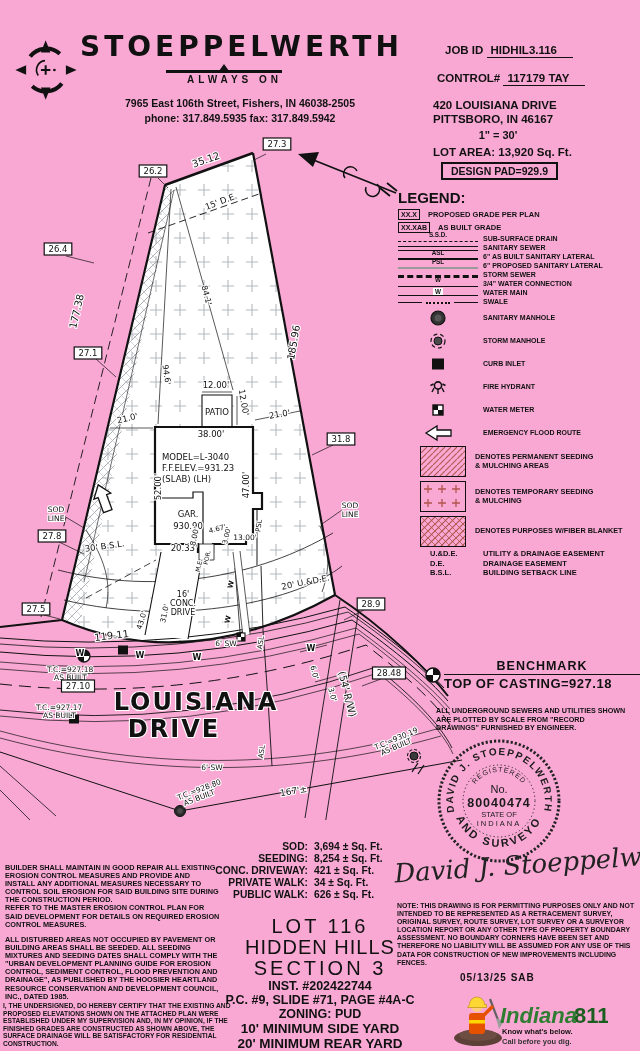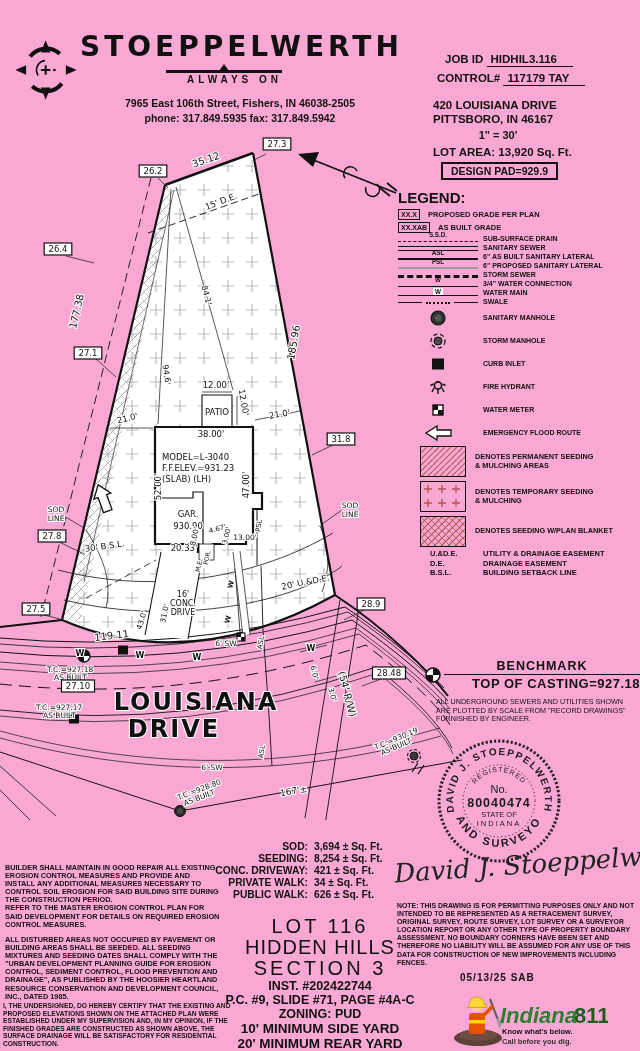--- a/index.html
+++ b/index.html
@@ -8,21 +8,21 @@
 .abs{position:absolute}
 
 #brand{left:80px;top:30px;font-size:28px;font-weight:600;letter-spacing:4px;white-space:nowrap;font-family:"DejaVu Sans",sans-serif}
 #brand-rule{left:166px;top:70px;width:116px;height:2.5px;background:#111}
 #brand-tri{left:219px;top:64px;width:0;height:0;border-left:5px solid transparent;border-right:5px solid transparent;border-bottom:7px solid #111}
 #tagline{left:166px;top:74px;width:116px;text-align:right;font-size:10px;font-weight:700;letter-spacing:4px}
 #addr1{left:110px;top:97px;width:260px;text-align:center;font-size:10.5px;font-weight:600}
 #addr2{left:110px;top:112px;width:260px;text-align:center;font-size:10.5px;font-weight:600}
 
 .jrow{font-weight:700;white-space:nowrap}
-#jobid{left:445px;top:53px;font-size:11.5px}
+#jobid{left:445px;top:44px;font-size:11.5px}
 #control{left:437px;top:72px;font-size:11.5px}
 .uval{border-bottom:1.6px solid #111;padding:0 16px 1px 4px}
 #siteaddr1{left:433px;top:99px;font-size:11.5px;font-weight:700}
 #siteaddr2{left:433px;top:113px;font-size:11.5px;font-weight:700}
 #scale{left:433px;top:129px;width:130px;text-align:center;font-size:11px;font-weight:700}
 #lotarea{left:433px;top:146px;font-size:11.5px;font-weight:700}
 #designpad{left:441px;top:162px;border:2px solid #111;padding:1px 8px;font-size:10.5px;font-weight:700}
 
 #legend{left:398px;top:189px;width:242px}
 #legend .ltitle{font-size:15px;font-weight:700;margin-bottom:2px}
@@ -49,22 +49,22 @@
 .hsw{margin-left:22px;flex:none;border:1px solid #111;width:44px;height:29px}
 .hlab{margin-left:9px;font-size:7.3px;font-weight:700;white-space:pre-line;line-height:8.5px}
 .arow{display:flex;align-items:flex-start;height:9.6px}
 .aabbr{margin-left:32px;width:53px;font-size:7.5px;font-weight:700}
 .alab{font-size:7.5px;font-weight:700}
 
 #benchmark{left:424px;top:659px;width:216px}
 #bm-head{position:relative;padding-left:20px}
 #bm-icon{position:absolute;left:0;top:7px}
 .bm-title{text-align:center;font-size:12.5px;font-weight:700;letter-spacing:1px;border-bottom:1.6px solid #111;padding-bottom:1px}
-.bm-value{text-align:right;font-size:13px;font-weight:600;letter-spacing:.5px;padding-top:1px}
-.bm-note{margin:7px 0 0 12px;font-size:7.2px;font-weight:400;line-height:8.6px;width:190px}
+.bm-value{text-align:left;font-size:13px;font-weight:600;letter-spacing:.5px;padding-top:1px}
+.bm-note{margin:16px 0 0 12px;font-size:7.2px;font-weight:700;line-height:8.6px;width:190px}
 
 #seal{left:413px;top:733px}
 #signature{left:394px;top:848px;font-family:"DejaVu Serif",serif;font-style:italic;font-size:26px;color:#222;transform:rotate(-4deg);white-space:nowrap}
 #note{left:397px;top:902px;width:240px;font-size:6.9px;font-weight:700;line-height:8.1px}
 #datestamp{left:460px;top:972px;font-size:10px;font-weight:700;letter-spacing:1px}
 #in811{left:452px;top:986px}
 
 .para{position:absolute;width:216px;font-size:7.3px;font-weight:700;line-height:8.1px;white-space:pre-line}
 #para1{left:5px;top:864px}
 #para2{left:5px;top:936px}
@@ -486,21 +486,21 @@
     <div class="hrow">
       <svg class="hsw" viewBox="0 0 44 29">
           <defs>
             <pattern id="weaveR" width="7" height="7" patternUnits="userSpaceOnUse">
               <path d="M0,7 L7,0" stroke="#b0544c" stroke-width="1.2" fill="none"></path>
               <path d="M0,0 L7,7" stroke="#b0544c" stroke-width="0.8" fill="none"></path>
             </pattern>
           </defs>
           <rect width="44" height="29" fill="url(#weaveR)"></rect>
         </svg>
-      <span class="hlab">DENOTES SEEDING W/PLAN BLANKET</span>
+      <span class="hlab">DENOTES PURPOSES W/FIBER BLANKET</span>
     </div>
     <div class="arow">
       <span class="aabbr">U.&amp;D.E.</span>
       <span class="alab">UTILITY &amp; DRAINAGE EASEMENT</span>
     </div>
     <div class="arow">
       <span class="aabbr">D.E.</span>
       <span class="alab">DRAINAGE EASEMENT</span>
     </div>
     <div class="arow">

